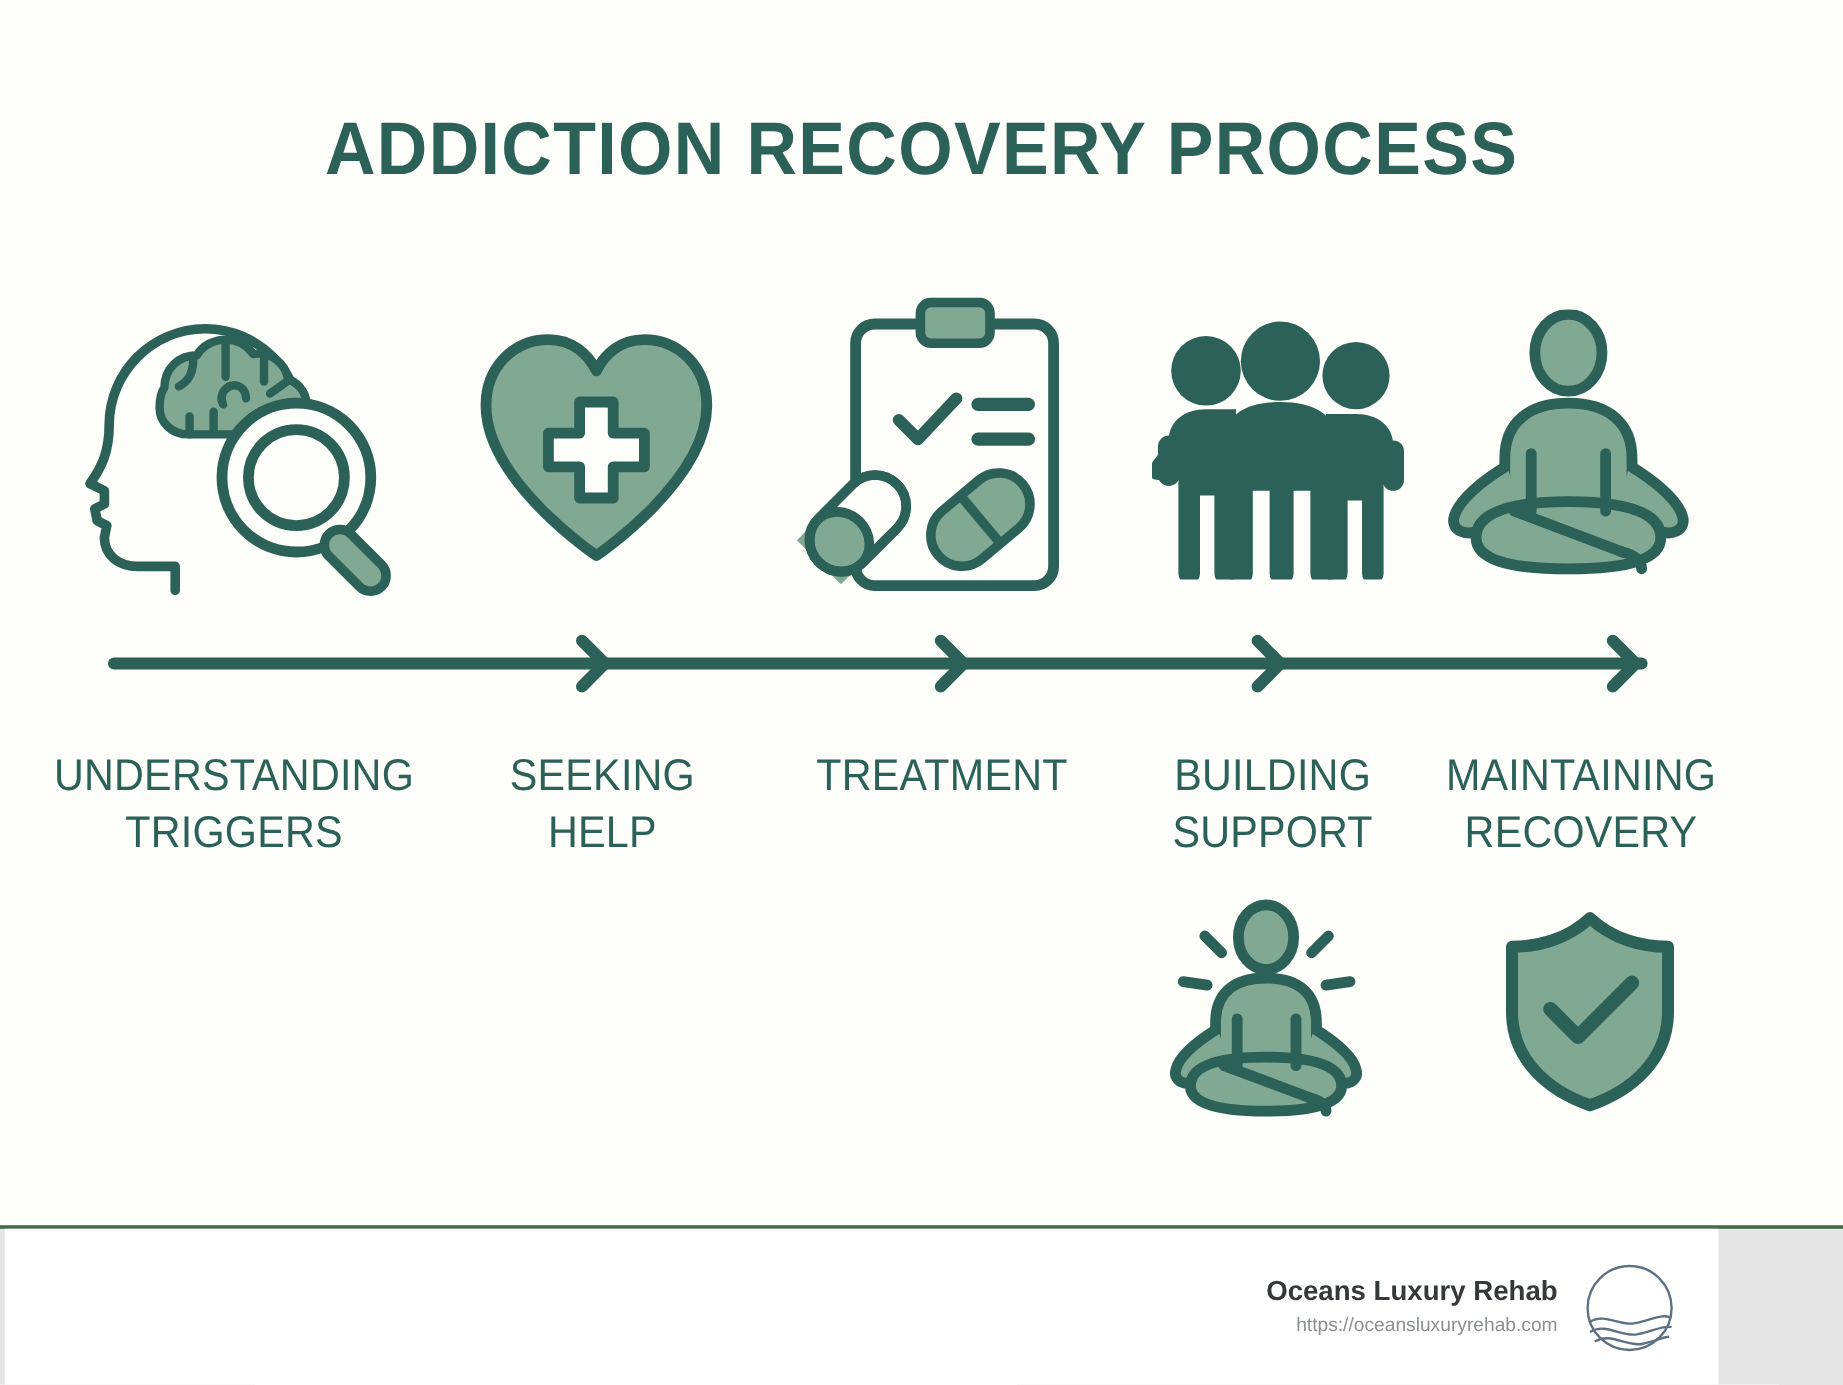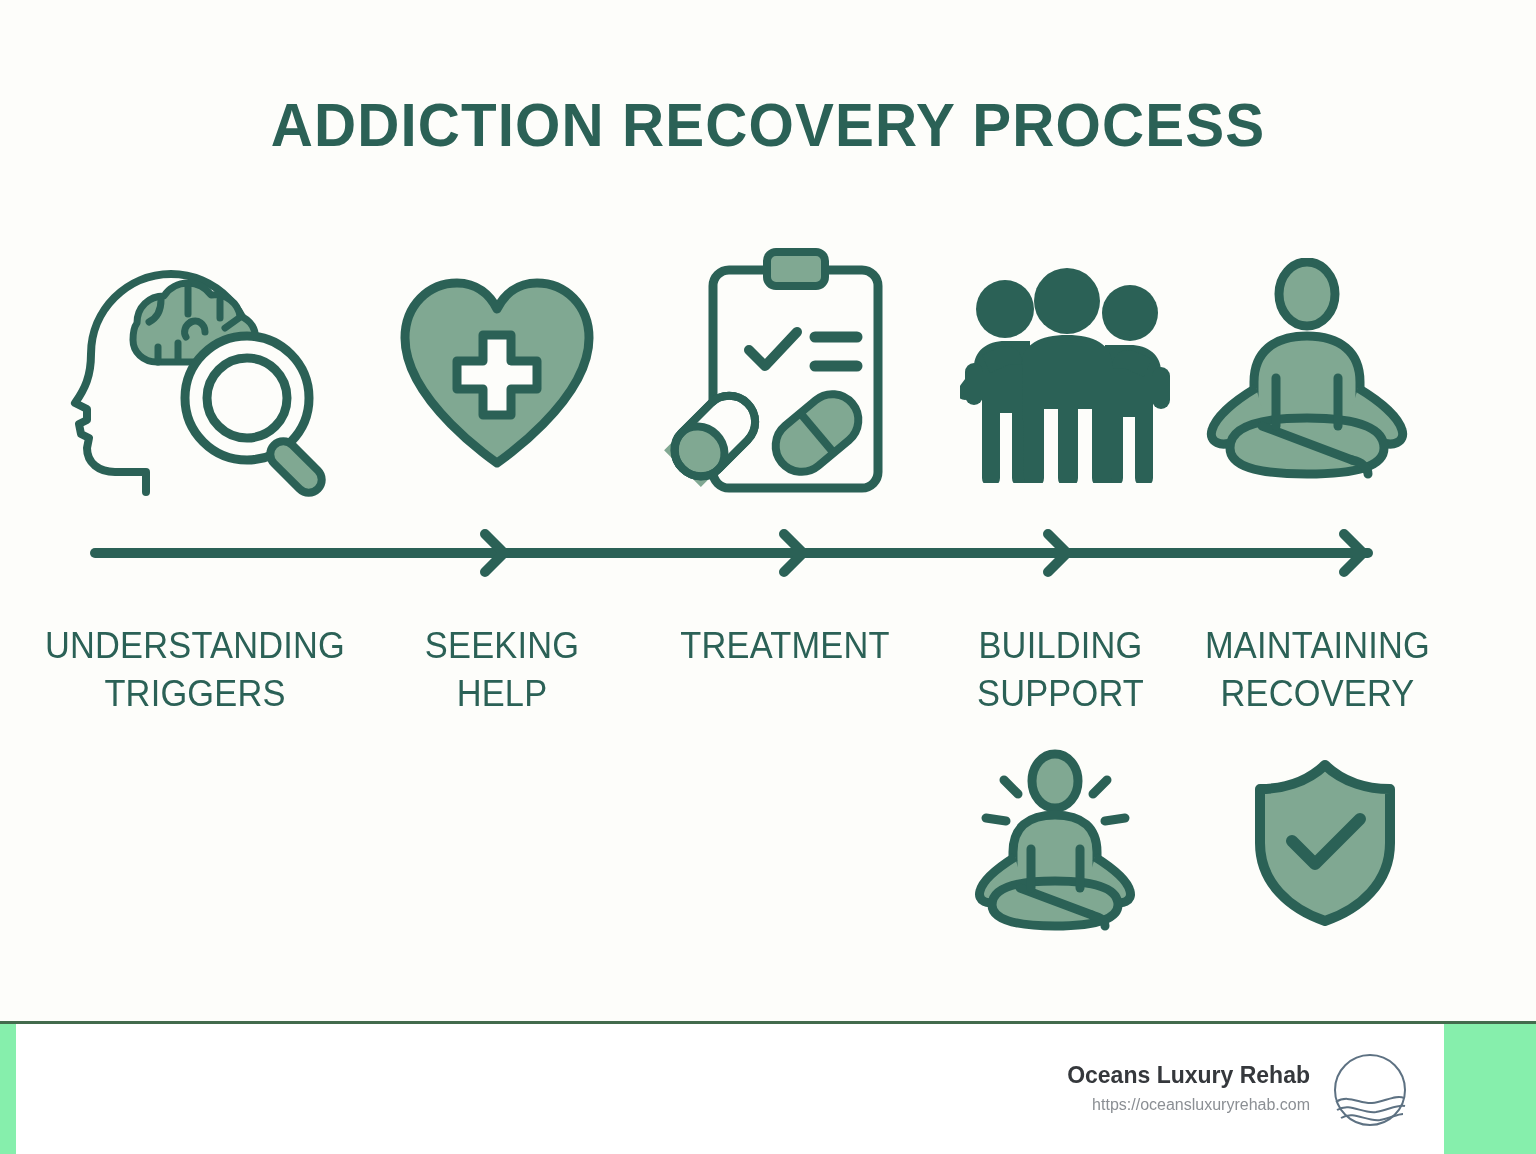--- a/index.html
+++ b/index.html
@@ -10,21 +10,21 @@
     width: 1536px;
     height: 1154px;
     background: #ffffff;
     font-family: "Liberation Sans", sans-serif;
     overflow: hidden;
   }
   .infographic {
     position: relative;
     width: 1536px;
     height: 1154px;
-    background: #86efac;
+    background: #e5e5e5;
   }
   .canvas {
     position: absolute;
     left: 0; top: 0;
     width: 1536px;
     height: 1022px;
     background: #fdfdfa;
   }
   
   .title {
@@ -125,21 +125,21 @@
   .divider {
     position: absolute;
     left: 0;
     top: 1021px;
     width: 1536px;
     height: 3px;
     background: #436b4d;
   }
   .footer {
     position: absolute;
-    left: 16px;
+    left: 4px;
     top: 1024px;
     width: 1428px;
     height: 130px;
     background: #ffffff;
     text-decoration: underline;
   }
   .footer-inner {
     position: absolute;
     right: 36px;
     top: 28px;

